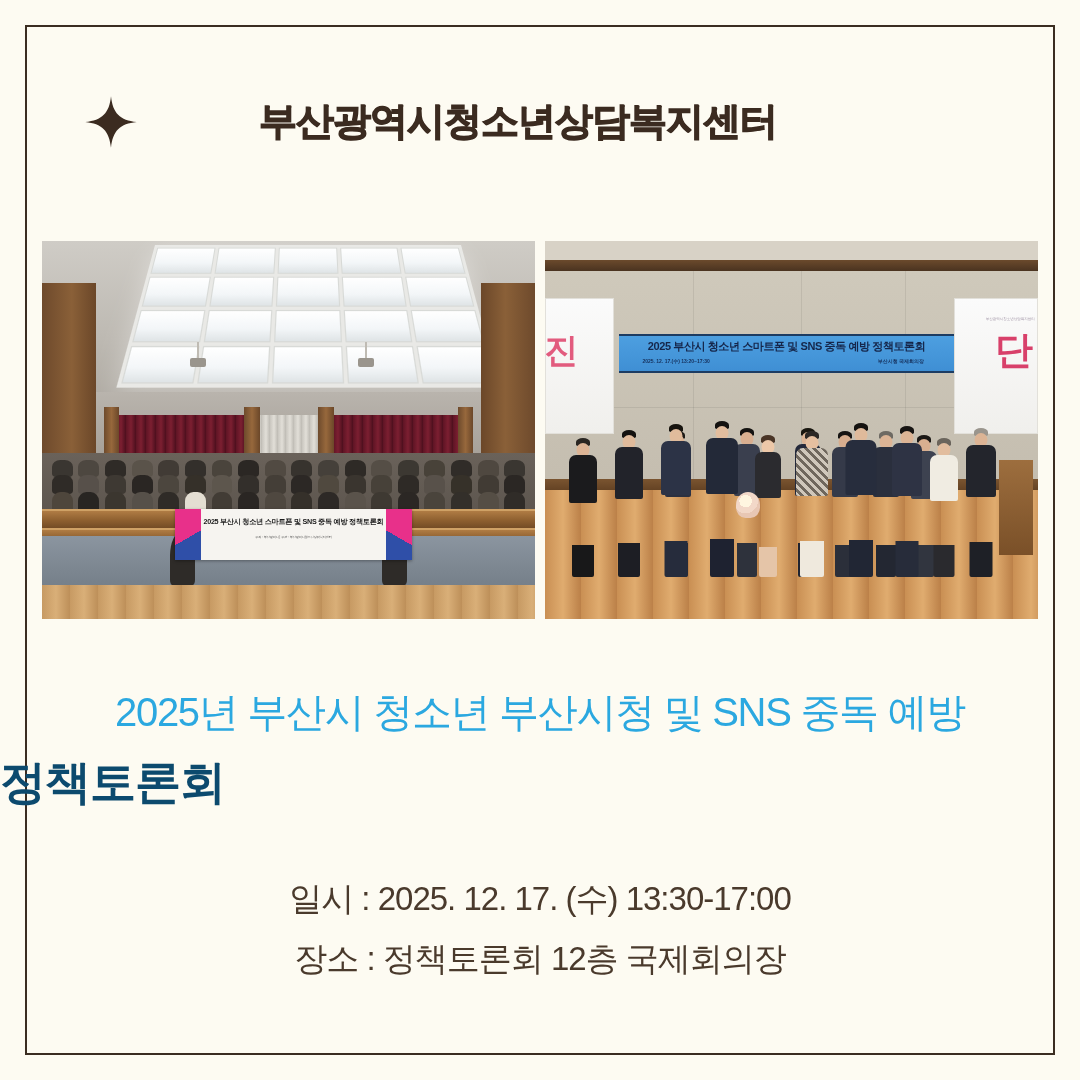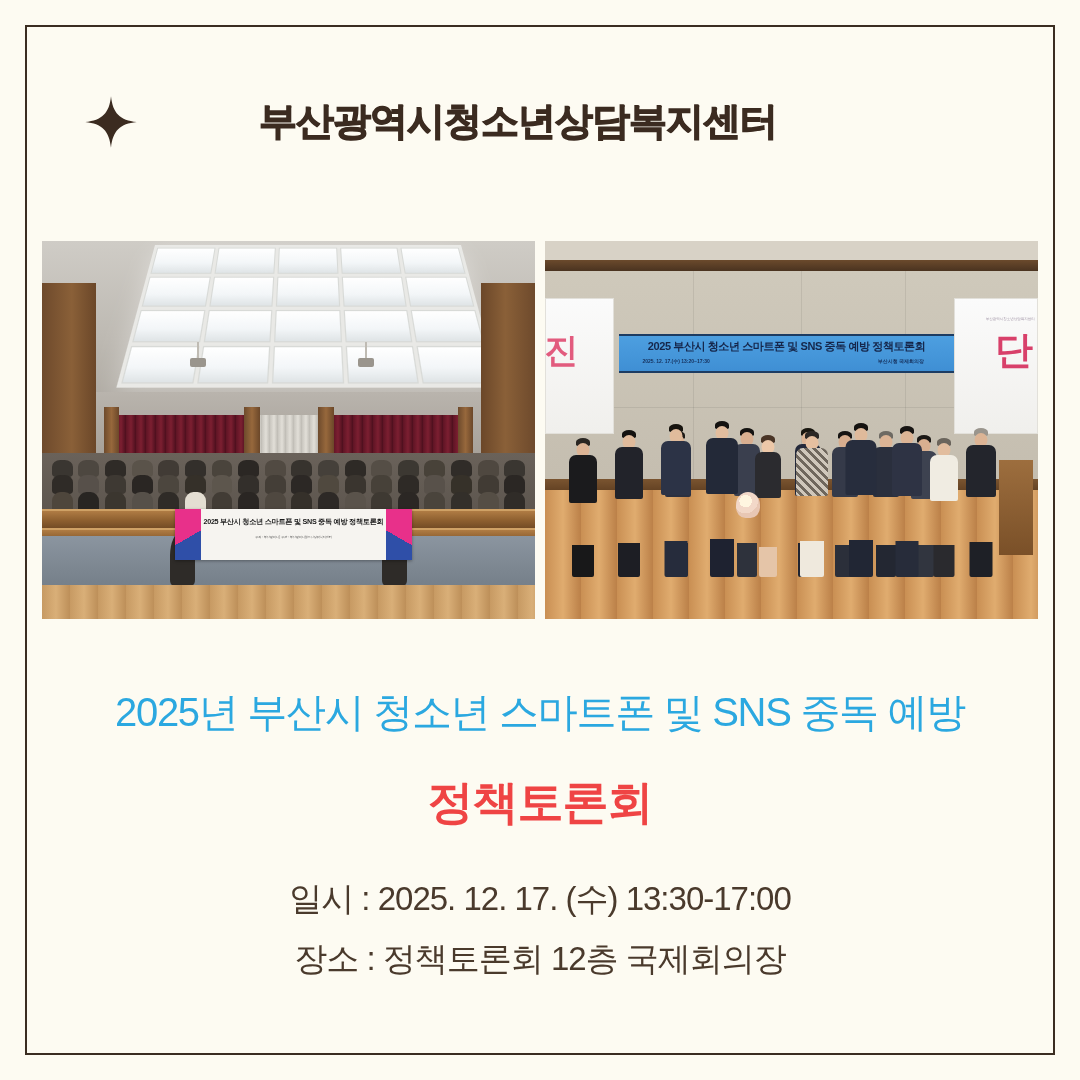--- a/index.html
+++ b/index.html
@@ -304,24 +304,23 @@
   .main-title {
     position:absolute; left:0; right:0; top:685px;
     text-align:center;
     font-size:40px; font-weight:400;
     color:#2BA8E0;
     letter-spacing:-1.3px;
     white-space:nowrap;
   }
 
   .sub-title {
-    position:absolute; left:0; right:0; top:772px;
-    text-align:center;
+    position:absolute; left:0; right:0; top:752px;
     font-size:46px; font-weight:800;
-    color:#ef4444;
+    color:#0c4a6e;
     letter-spacing:-1px;
     white-space:nowrap;
   }
 
   .info-line {
     position:absolute; left:0; right:0;
     text-align:center;
     font-size:33px; font-weight:500;
     color:#4A3A2C;
     letter-spacing:-1px;
@@ -597,21 +596,21 @@
         <div class="person" style="left:87%; height:86%; width:8%;">
           <div class="hair" style="top:0; background:#9a958d;"></div>
           <div class="head" style="top:5px; background:#dcb495;"></div>
           <div class="body" style="top:17px; width:30px; height:52px; background:#23252c;"></div>
           <div class="legs" style="bottom:0; width:23px; height:35px; background:#1e2026;"></div>
         </div>
       </div>
     </div>
   </div>
 
-  <div class="main-title">2025년 부산시 청소년 스마트폰 및 SNS 중독 예방</div>
+  <div class="main-title">2025년 부산시 청소년 부산시청 및 SNS 중독 예방</div>
 
   <div class="sub-title">정책토론회</div>
 
   <div class="info-line info-date">일시 : 2025. 12. 17. (수) 13:30-17:00</div>
 
   <div class="info-line info-place">장소 : 정책토론회 12층 국제회의장</div>
 
 </div>
 
 </body></html>

